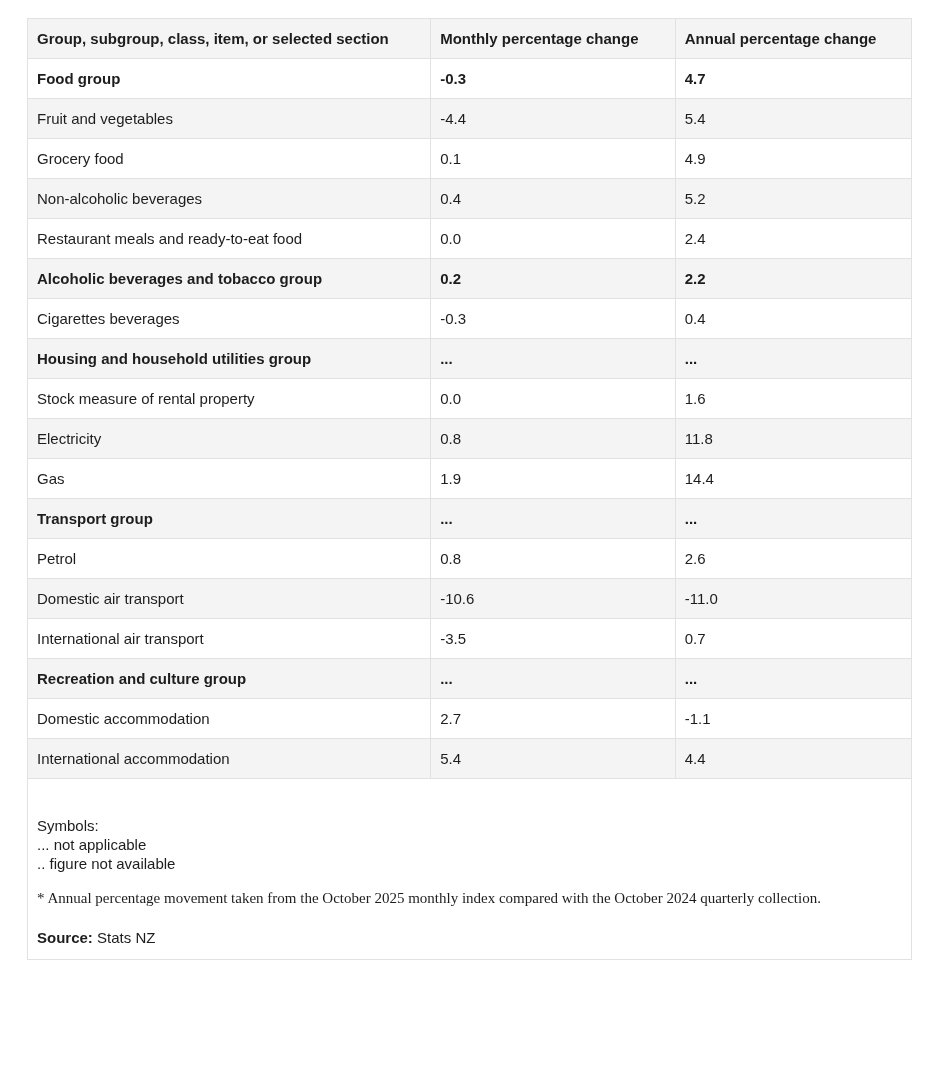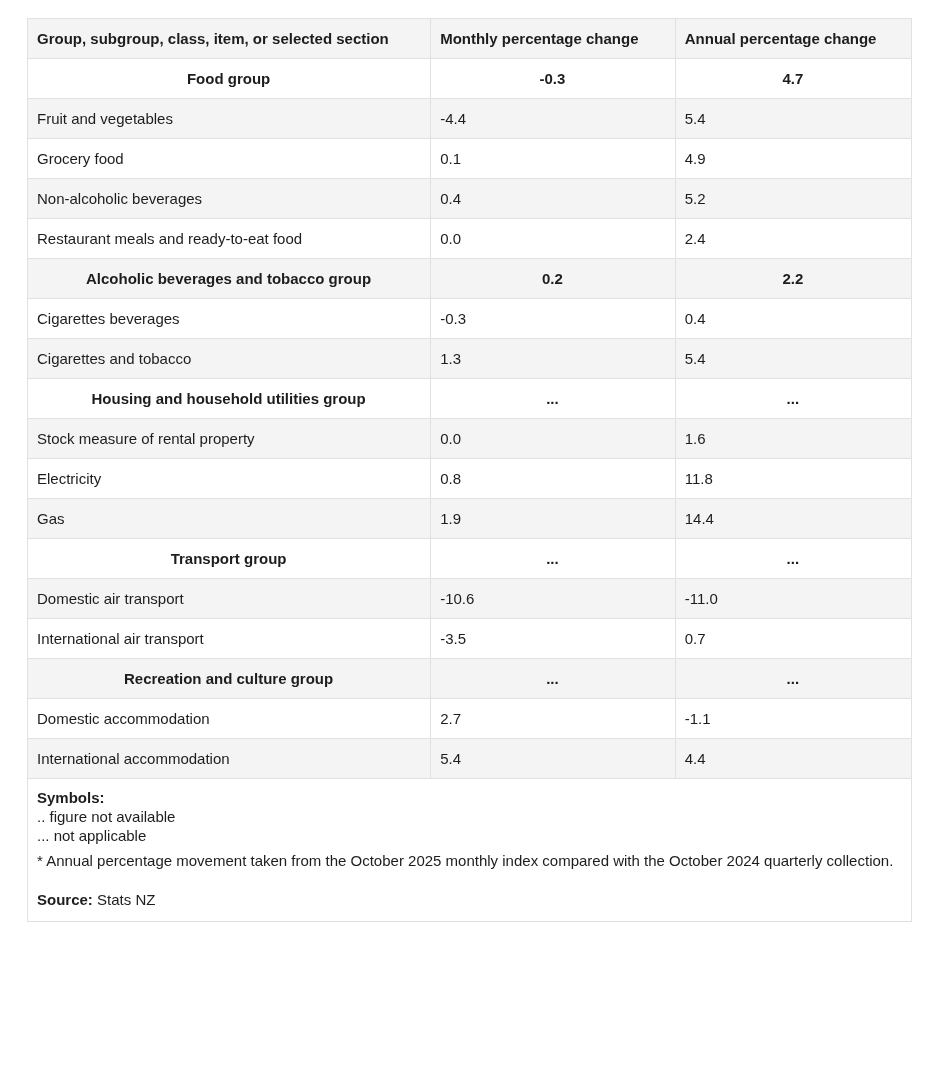--- a/index.html
+++ b/index.html
@@ -43,29 +43,29 @@
     text-align: left;
     vertical-align: middle;
     white-space: nowrap;
     overflow: hidden;
   }
   thead th {
     background: var(--stripe);
     font-weight: 700;
   }
   tbody tr:nth-child(even) { background: var(--stripe); }
-  tbody tr.group-row td { font-weight: 700; text-align: center; }
+  tbody tr.group-row td { font-weight: 700; }
   .notes {
     border-top: 1px solid var(--border);
     padding: 9px 10px 12px 9px;
     font-size: 15px;
     line-height: 19px;
   }
-  .notes .symbols-title { font-weight: 700; }
-  .notes .footnote { margin-top: 6px; }
+  .notes .symbols-title { font-weight: 400; margin-top: 28px; }
+  .notes .footnote { margin-top: 16px; font-family: Liberation Serif, serif; }
   .notes .source-line { margin-top: 20px; }
   .notes .source-label { font-weight: 700; }
 </style>
 </head>
 <body>
 
 <div class="card">
   <table class="data-table">
     <colgroup>
       <col class="c1">
@@ -108,25 +108,20 @@
         <tr class="group-row">
           <td>Alcoholic beverages and tobacco group</td>
           <td>0.2</td>
           <td>2.2</td>
         </tr>
         <tr>
           <td>Cigarettes beverages</td>
           <td>-0.3</td>
           <td>0.4</td>
         </tr>
-        <tr>
-          <td>Cigarettes and tobacco</td>
-          <td>1.3</td>
-          <td>5.4</td>
-        </tr>
         <tr class="group-row">
           <td>Housing and household utilities group</td>
           <td>...</td>
           <td>...</td>
         </tr>
         <tr>
           <td>Stock measure of rental property</td>
           <td>0.0</td>
           <td>1.6</td>
         </tr>
@@ -137,20 +132,25 @@
         </tr>
         <tr>
           <td>Gas</td>
           <td>1.9</td>
           <td>14.4</td>
         </tr>
         <tr class="group-row">
           <td>Transport group</td>
           <td>...</td>
           <td>...</td>
+        </tr>
+        <tr>
+          <td>Petrol</td>
+          <td>0.8</td>
+          <td>2.6</td>
         </tr>
         <tr>
           <td>Domestic air transport</td>
           <td>-10.6</td>
           <td>-11.0</td>
         </tr>
         <tr>
           <td>International air transport</td>
           <td>-3.5</td>
           <td>0.7</td>
@@ -168,21 +168,21 @@
         <tr>
           <td>International accommodation</td>
           <td>5.4</td>
           <td>4.4</td>
         </tr>
       </tbody>
   </table>
 
   <div class="notes">
     <div class="symbols-title">Symbols:</div>
+    <div class="symbol-line">... not applicable</div>
     <div class="symbol-line">.. figure not available</div>
-    <div class="symbol-line">... not applicable</div>
     <div class="footnote">* Annual percentage movement taken from the October 2025 monthly index compared with the October 2024 quarterly collection.</div>
     <div class="source-line">
       <span class="source-label">Source:</span>
       <span>Stats NZ</span>
     </div>
   </div>
 </div>
 
 </body></html>

